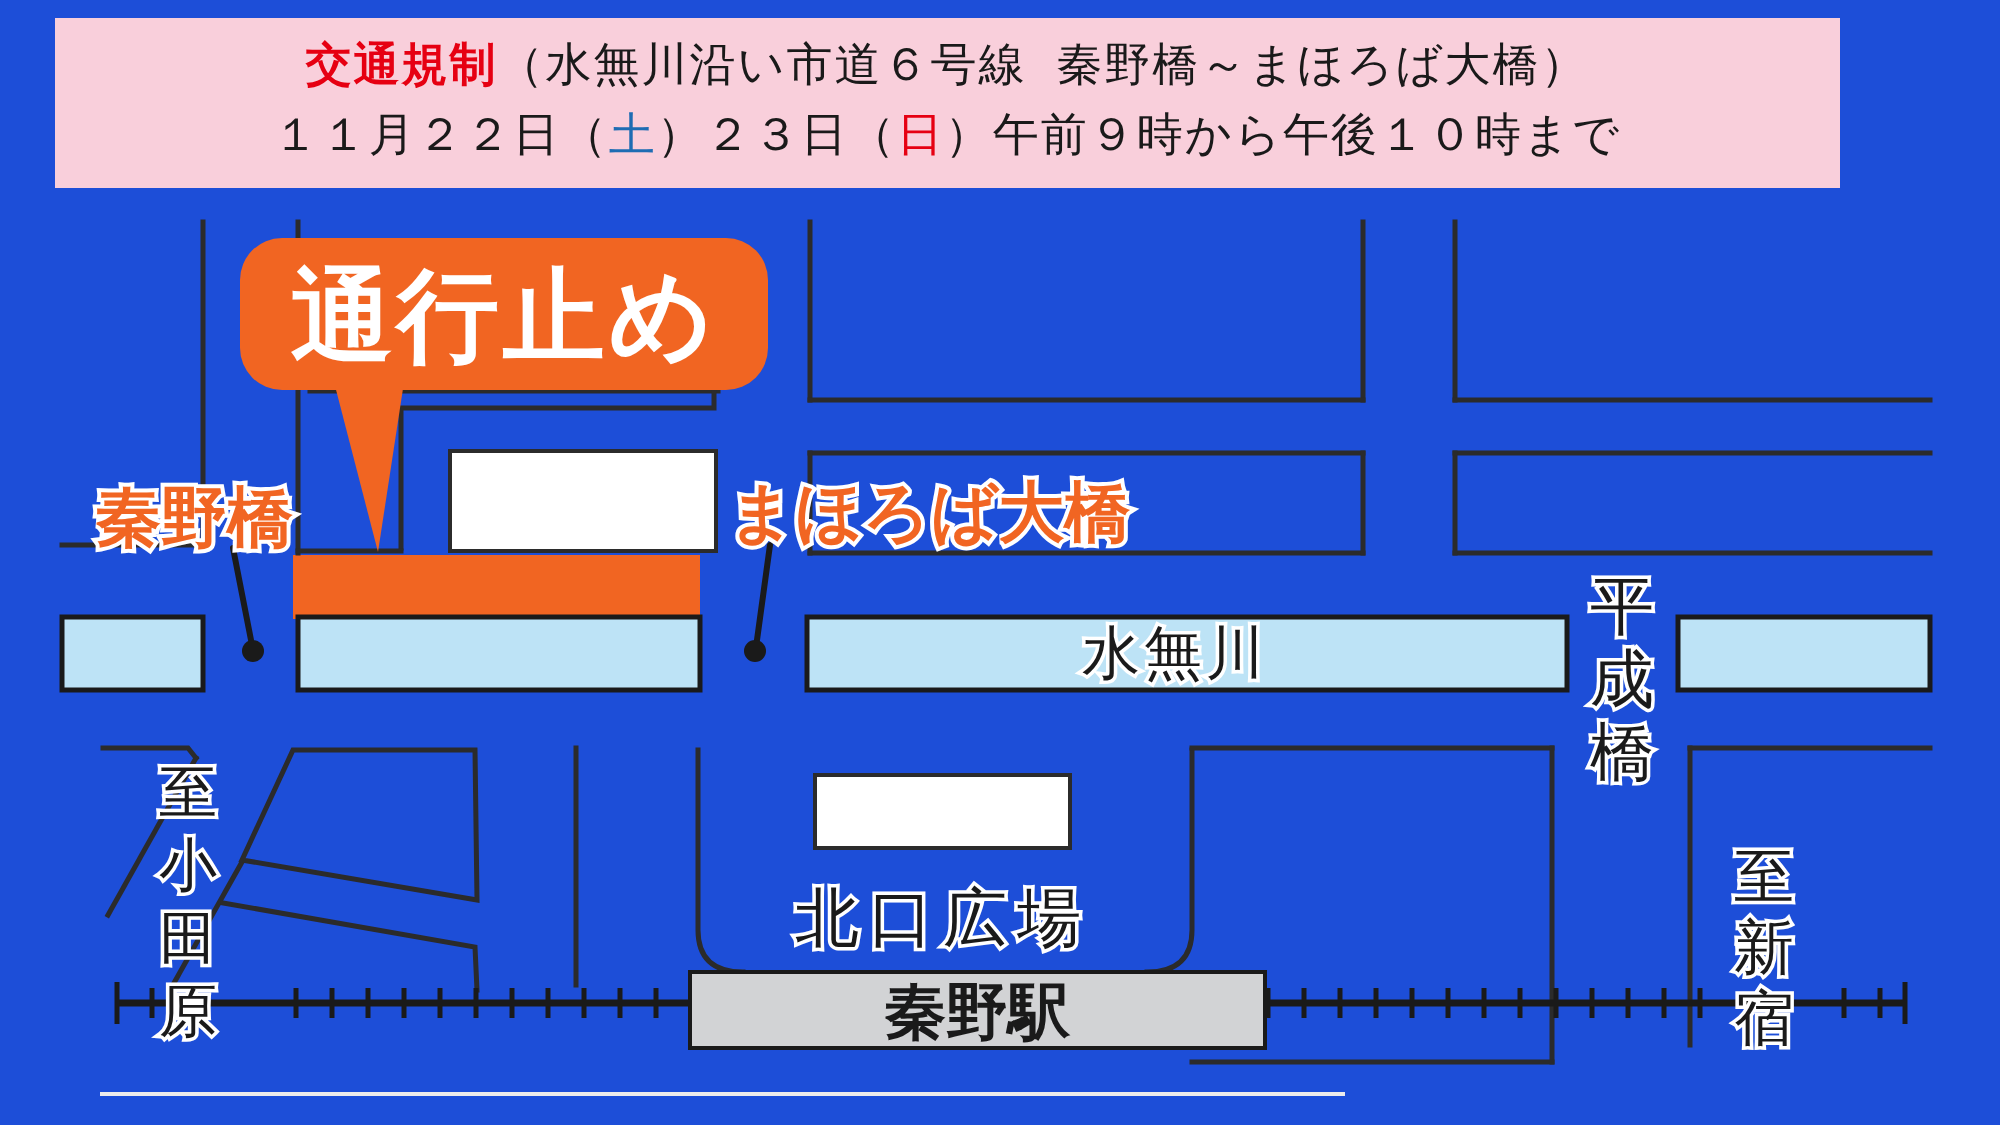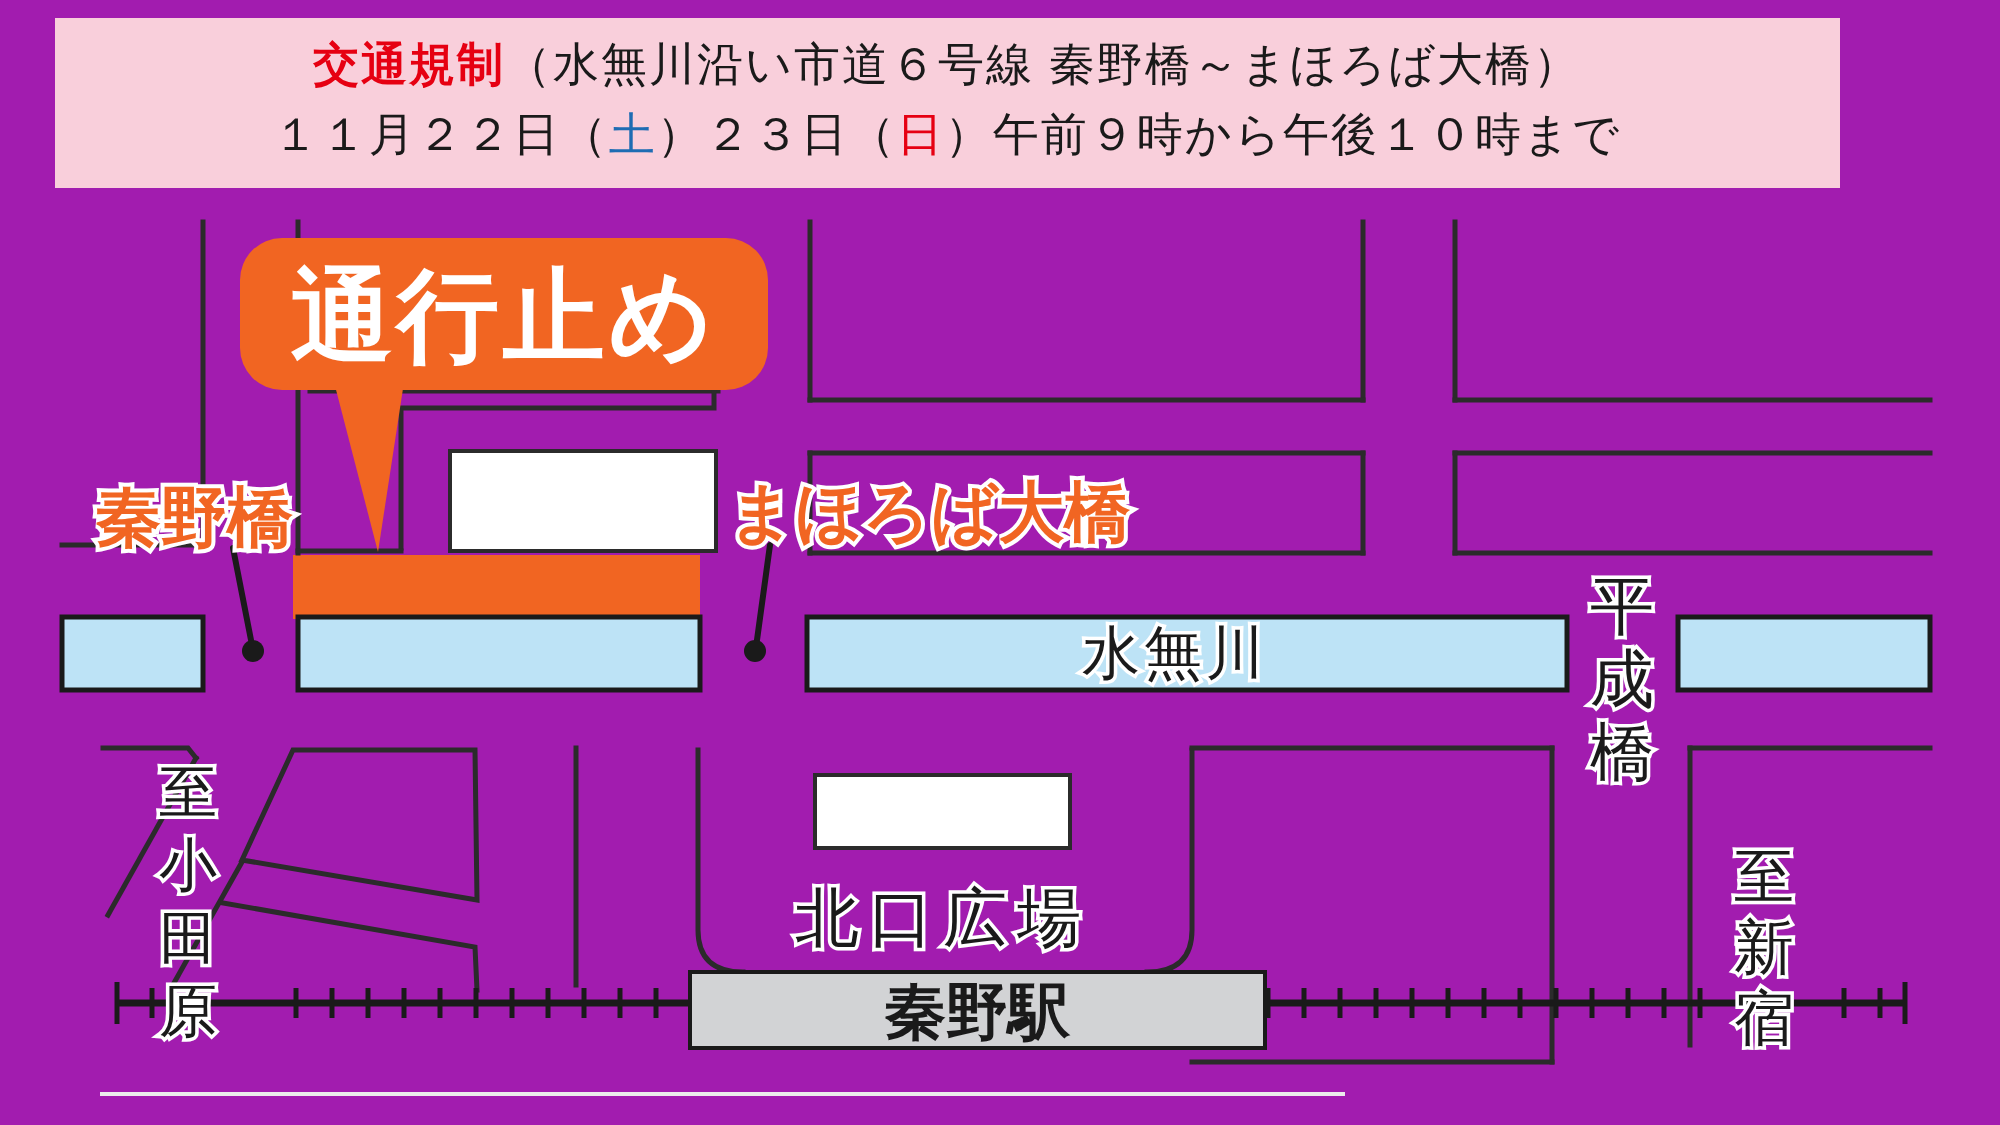--- a/index.html
+++ b/index.html
@@ -1,17 +1,17 @@
 <!DOCTYPE html>
 <html><head>
 <meta charset="utf-8">
 <style>
   html,body{margin:0;padding:0;background:#ffffff;}
-  #stage{position:relative;width:2000px;height:1125px;background:#a21caf;overflow:hidden;
-         font-family:Liberation Sans, sans-serif;}
+  #stage{position:relative;width:2000px;height:1125px;background:#1d4ed8;overflow:hidden;
+         font-family:Liberation Mono, monospace;}
   svg{position:absolute;left:0;top:0;}
   .road{stroke:#2B2B2B;stroke-width:5;fill:none;stroke-linecap:square;}
   .block{fill:#ffffff;stroke:#2B2B2B;stroke-width:4;}
   .rail{stroke:#1A1A1A;stroke-width:7;fill:none;stroke-linecap:butt;}
   .tick{stroke:#1A1A1A;stroke-width:5;}
   .banner-text{font-size:46px;letter-spacing:2px;font-weight:500;}
   .callout-text{font-size:102px;font-weight:bold;letter-spacing:4px;}
   .bridge-label{font-size:66px;font-weight:bold;paint-order:stroke;stroke:#ffffff;stroke-width:8px;}
   .map-label{fill:#1A1A1A;paint-order:stroke;stroke:#ffffff;stroke-width:7px;font-weight:500;}
   .leader{stroke:#1A1A1A;stroke-width:6;fill:none;stroke-linecap:round;}

